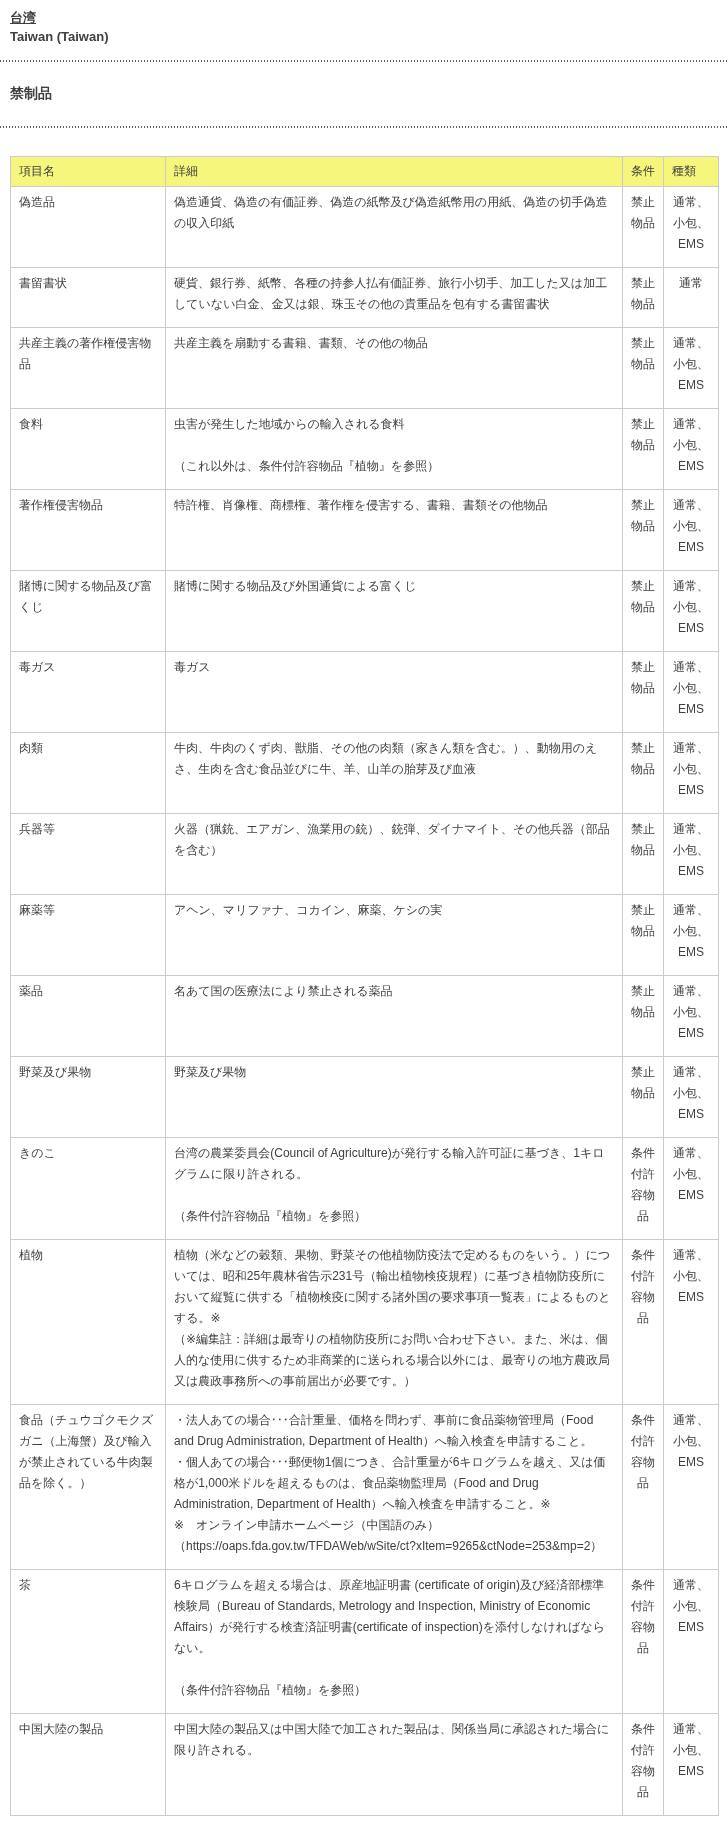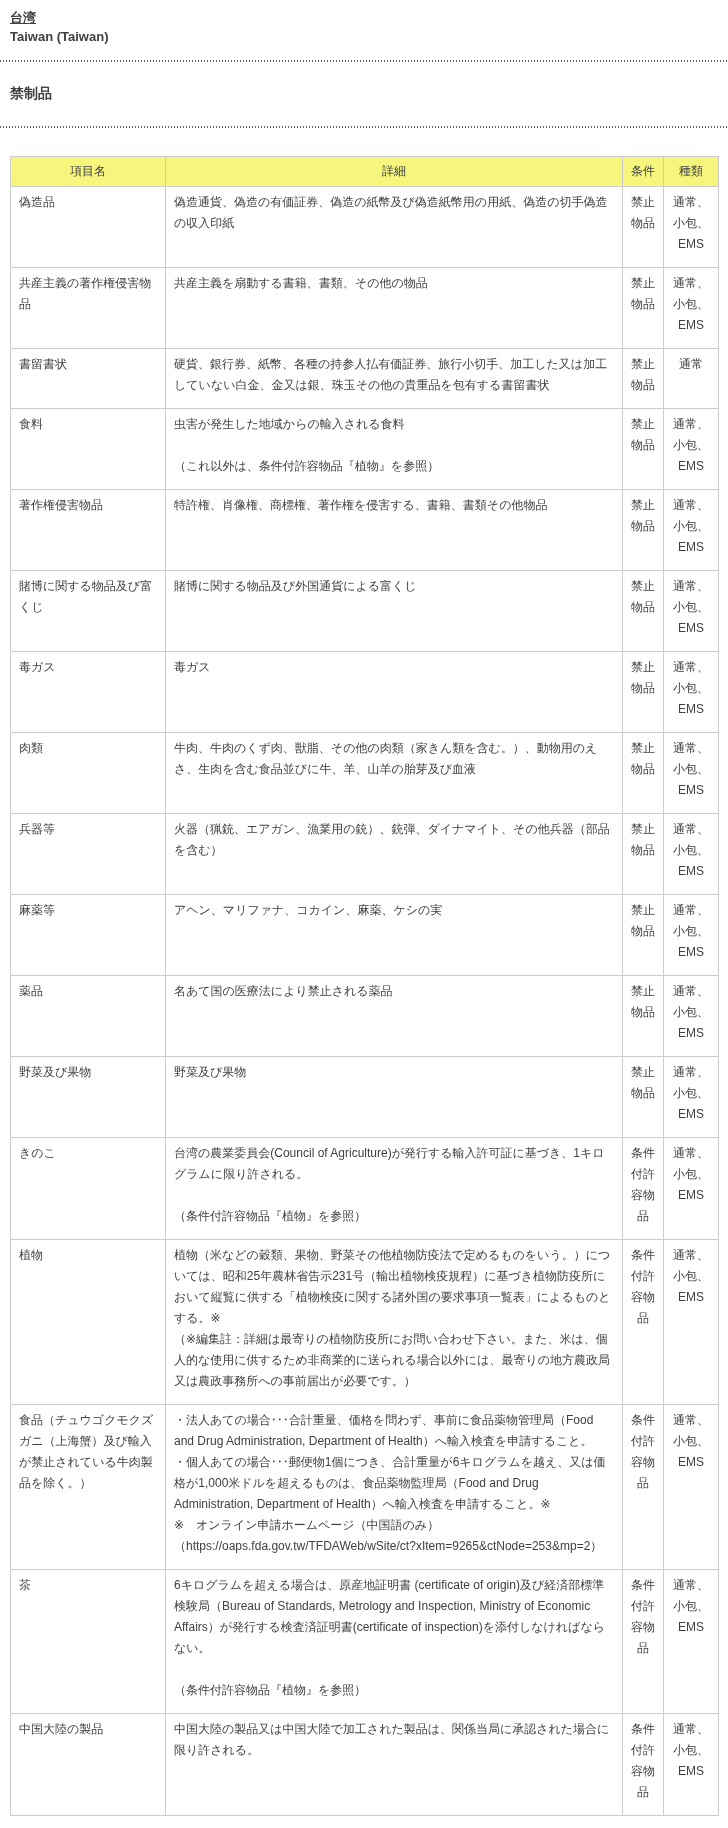--- a/index.html
+++ b/index.html
@@ -47,21 +47,21 @@
     border-collapse: collapse;
     table-layout: fixed;
     width: 708px;
     margin: 28px 10px 6px 10px;
     font-size: 12px;
   }
   table.items-table th {
     background: #f6f67d;
     border: 1px solid #cccccc;
     font-weight: normal;
-    text-align: center;
+    text-align: left;
     padding: 4px 8px;
     line-height: 21px;
     vertical-align: top;
   }
   table.items-table td {
     border: 1px solid #cccccc;
     vertical-align: top;
     padding: 5px 8px 12px 8px;
     line-height: 21px;
   }
@@ -112,30 +112,30 @@
       </tr>
     </thead>
     <tbody>
         <tr>
           <td class="col-item">偽造品</td>
           <td class="col-detail">偽造通貨、偽造の有価証券、偽造の紙幣及び偽造紙幣用の用紙、偽造の切手偽造の収入印紙</td>
           <td class="col-condition">禁止物品</td>
           <td class="col-types">通常、小包、EMS</td>
         </tr>
         <tr>
+          <td class="col-item">書留書状</td>
+          <td class="col-detail">硬貨、銀行券、紙幣、各種の持参人払有価証券、旅行小切手、加工した又は加工していない白金、金又は銀、珠玉その他の貴重品を包有する書留書状</td>
+          <td class="col-condition">禁止物品</td>
+          <td class="col-types">通常</td>
+        </tr>
+        <tr>
           <td class="col-item">共産主義の著作権侵害物品</td>
           <td class="col-detail">共産主義を扇動する書籍、書類、その他の物品</td>
           <td class="col-condition">禁止物品</td>
           <td class="col-types">通常、小包、EMS</td>
-        </tr>
-        <tr>
-          <td class="col-item">書留書状</td>
-          <td class="col-detail">硬貨、銀行券、紙幣、各種の持参人払有価証券、旅行小切手、加工した又は加工していない白金、金又は銀、珠玉その他の貴重品を包有する書留書状</td>
-          <td class="col-condition">禁止物品</td>
-          <td class="col-types">通常</td>
         </tr>
         <tr>
           <td class="col-item">食料</td>
           <td class="col-detail">虫害が発生した地域からの輸入される食料
 
 （これ以外は、条件付許容物品『植物』を参照）</td>
           <td class="col-condition">禁止物品</td>
           <td class="col-types">通常、小包、EMS</td>
         </tr>
         <tr>

